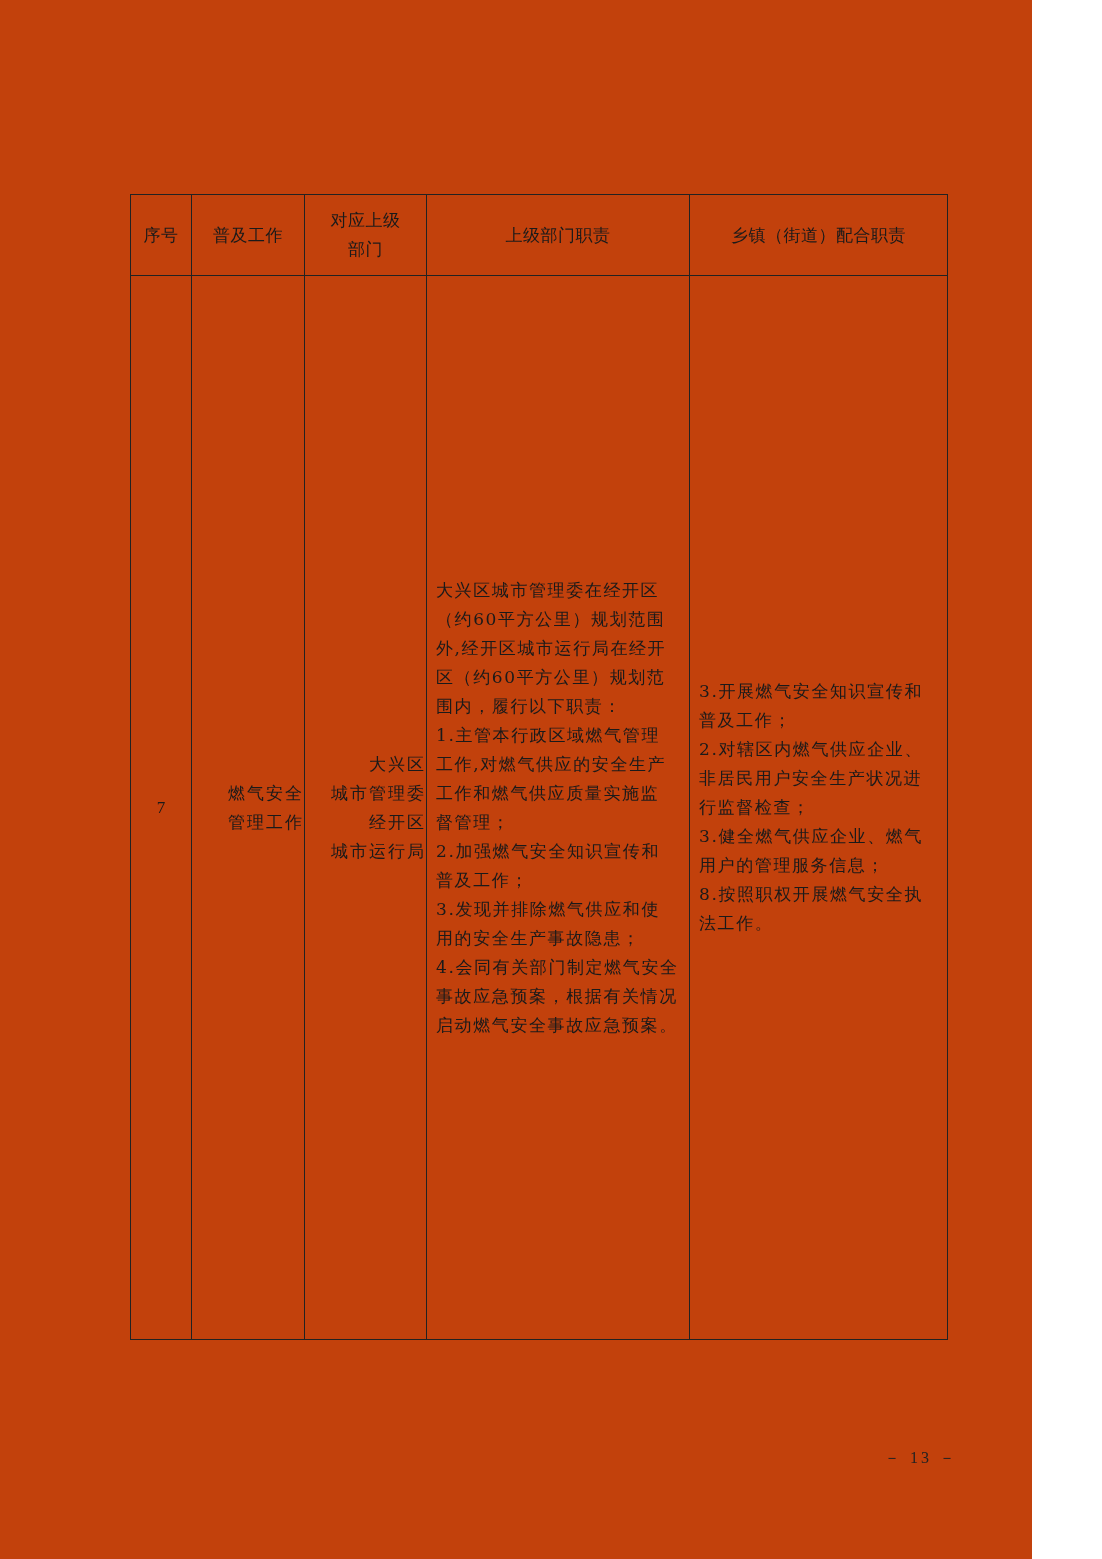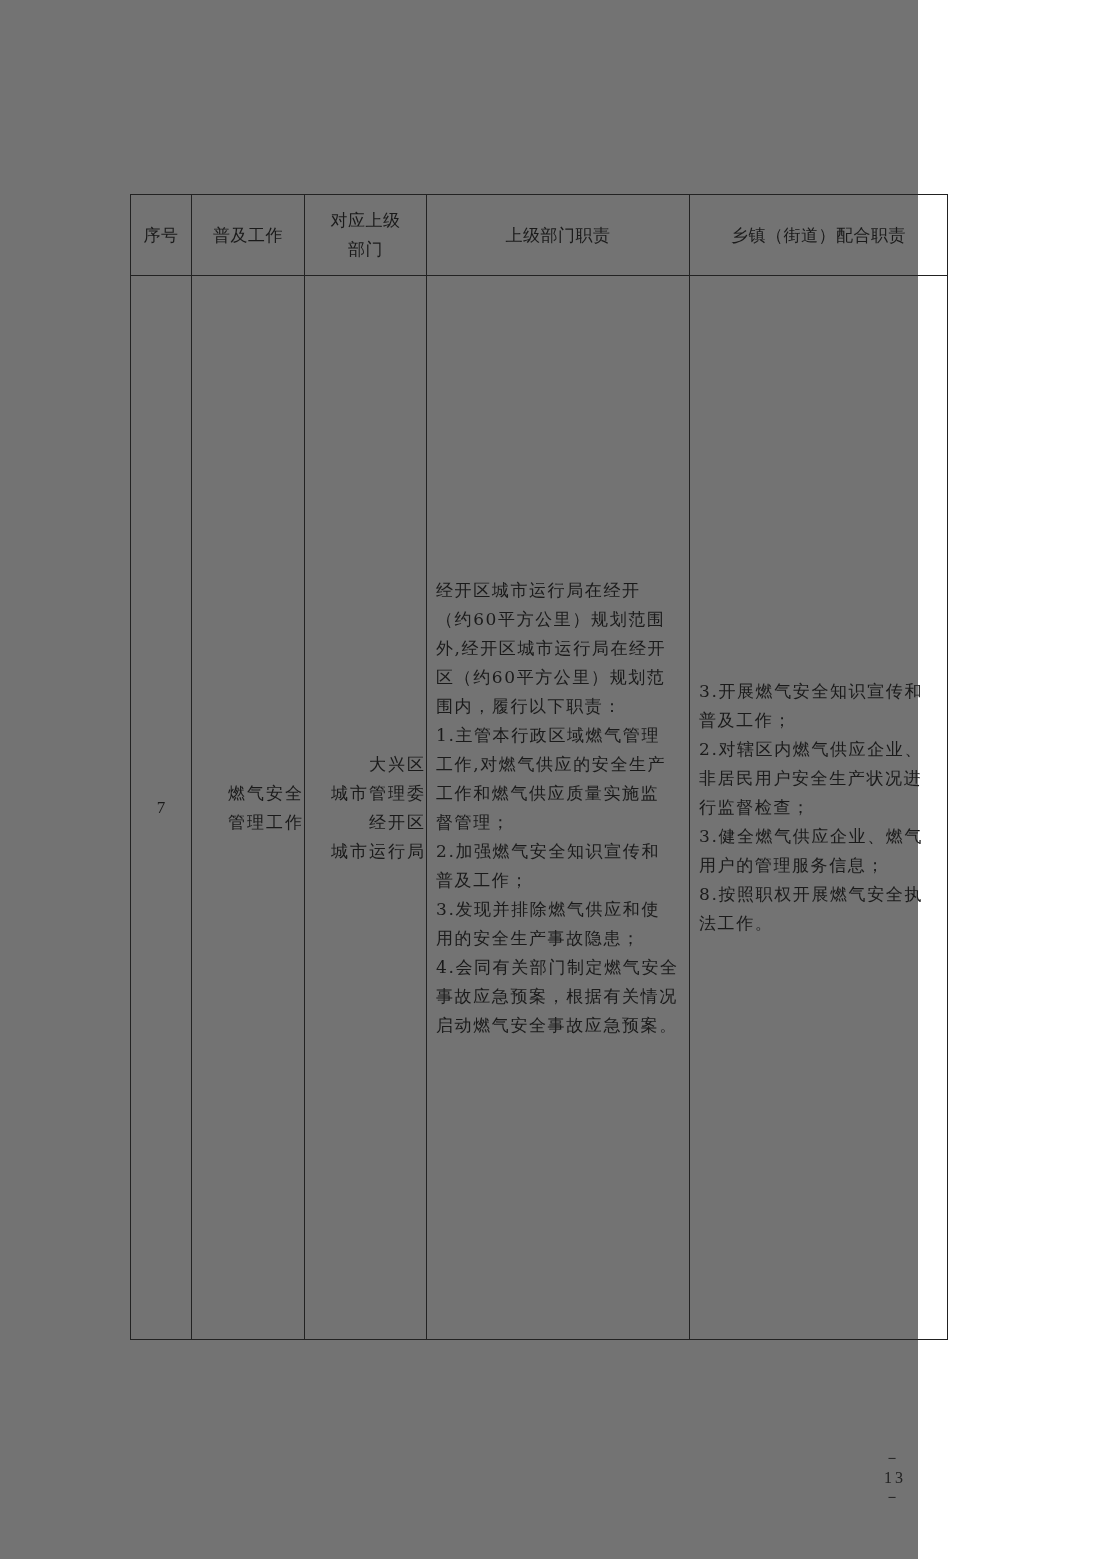--- a/index.html
+++ b/index.html
@@ -11,23 +11,23 @@
       width: 1102px;
       height: 1559px;
       position: relative;
       overflow: hidden;
       font-family: "DejaVu Serif", "Liberation Serif", serif;
       color: #1a1a1a;
     }
     .page {
       position: absolute;
       left: 0; top: 0;
-      width: 918px;
+      width: 1032px;
       height: 1559px;
-      background: #737373;
+      background: #c2410c;
     }
     table.duty-table {
       position: absolute;
       left: 130px;
       top: 194px;
       width: 817px;
       border-collapse: collapse;
       table-layout: fixed;
     }
     table.duty-table th,
@@ -121,21 +121,21 @@
           <span>管理工作</span>
         </td>
         <td class="center dept-cell">
           <span>大兴区</span>
           <span>城市管理委</span>
           <span>经开区</span>
           <span>城市运行局</span>
         </td>
         <td>
           <div class="para">
-            <span>经开区城市运行局在经开</span>
+            <span>大兴区城市管理委在经开区</span>
             <span>（约60平方公里）规划范围</span>
             <span>外,经开区城市运行局在经开</span>
             <span>区（约60平方公里）规划范</span>
             <span>围内，履行以下职责：</span>
             <span>1.主管本行政区域燃气管理</span>
             <span>工作,对燃气供应的安全生产</span>
             <span>工作和燃气供应质量实施监</span>
             <span>督管理；</span>
             <span>2.加强燃气安全知识宣传和</span>
             <span>普及工作；</span>

